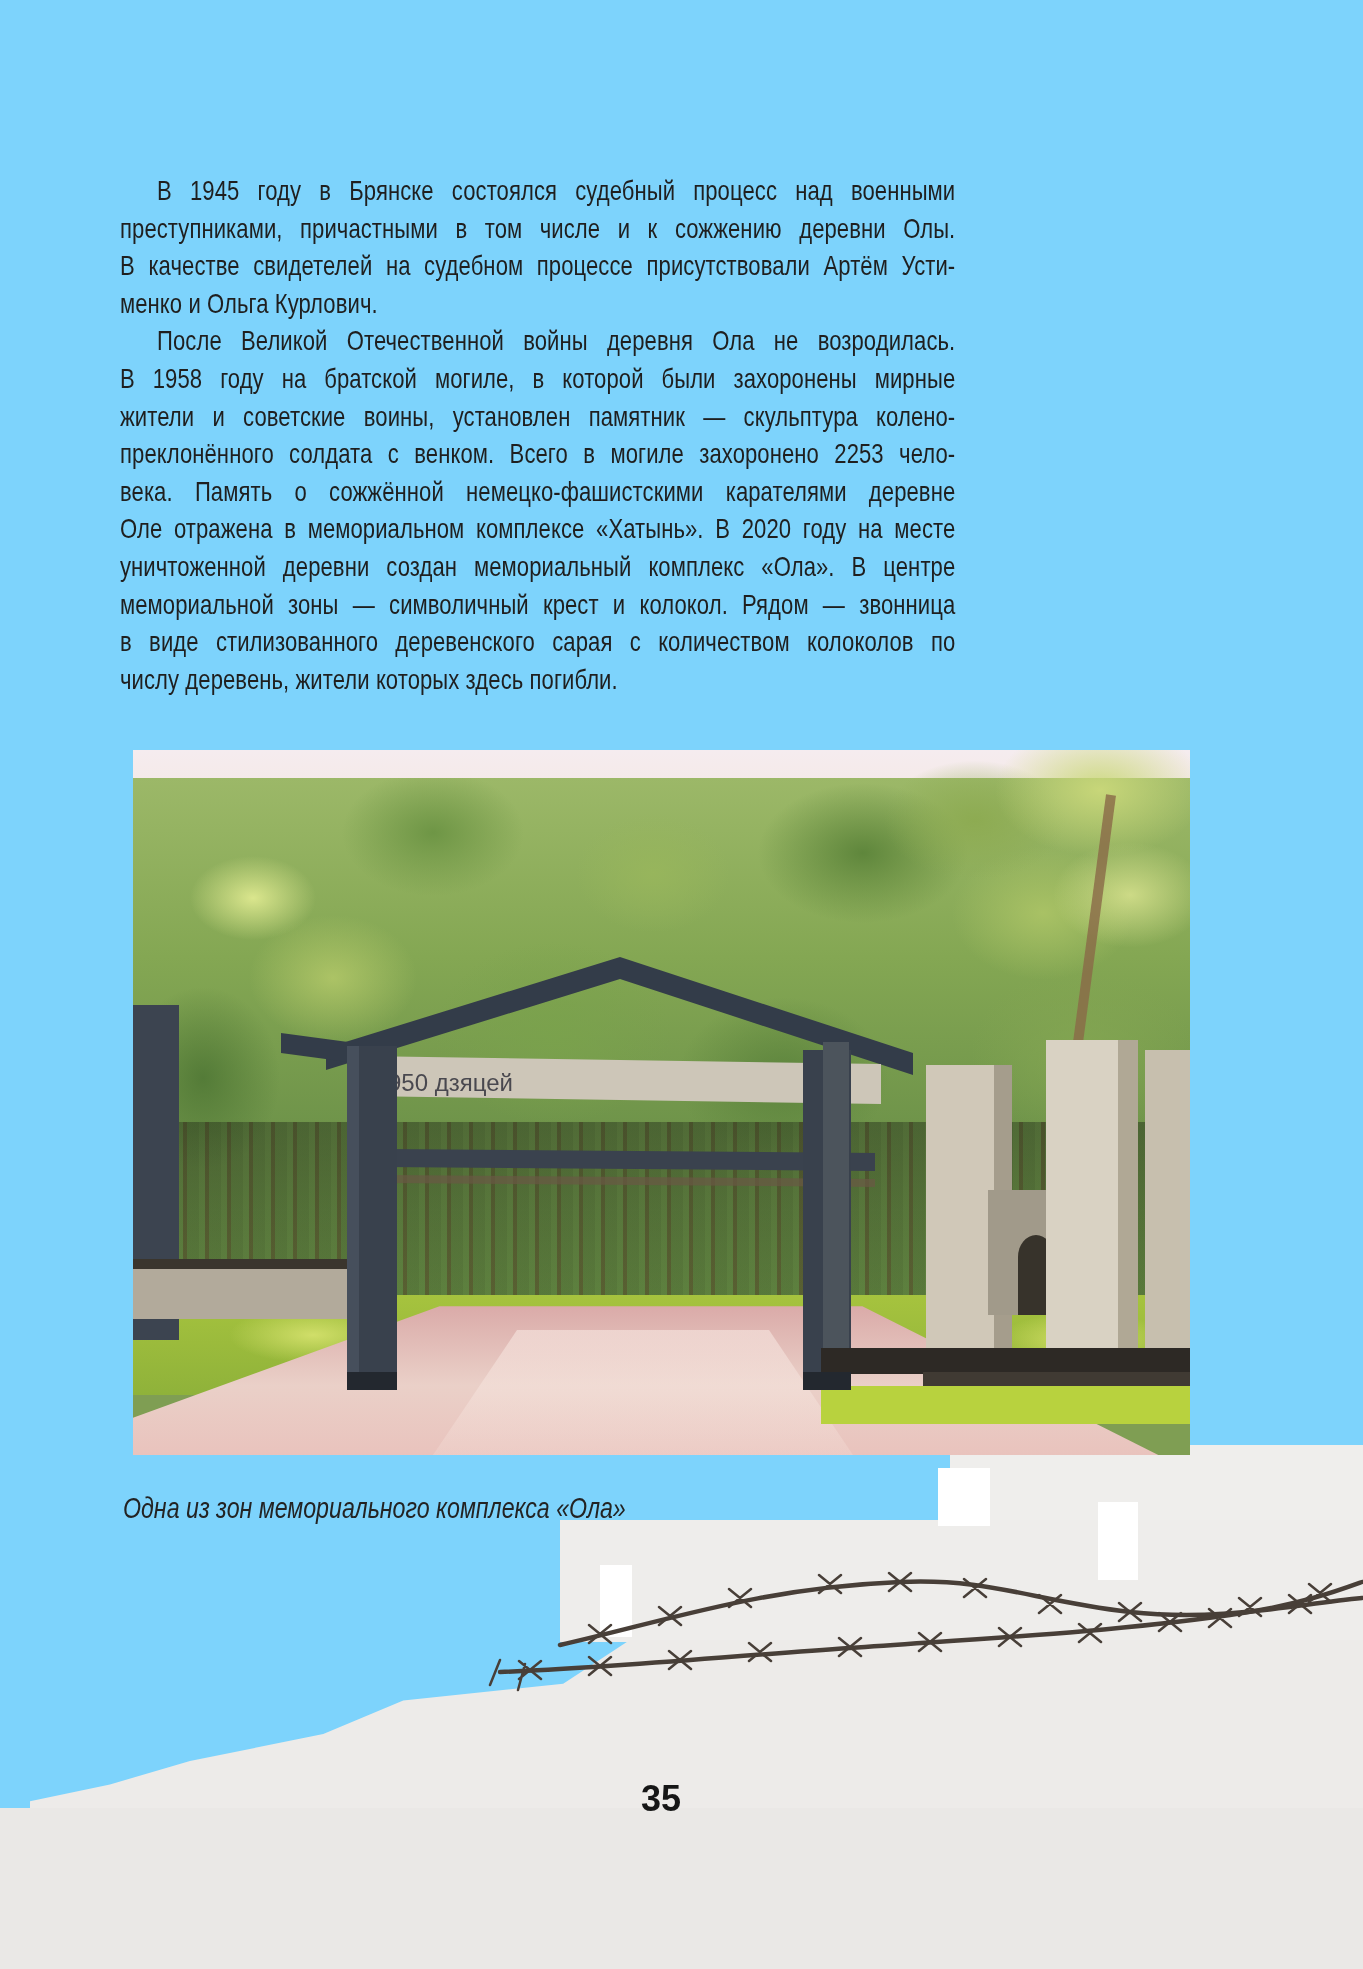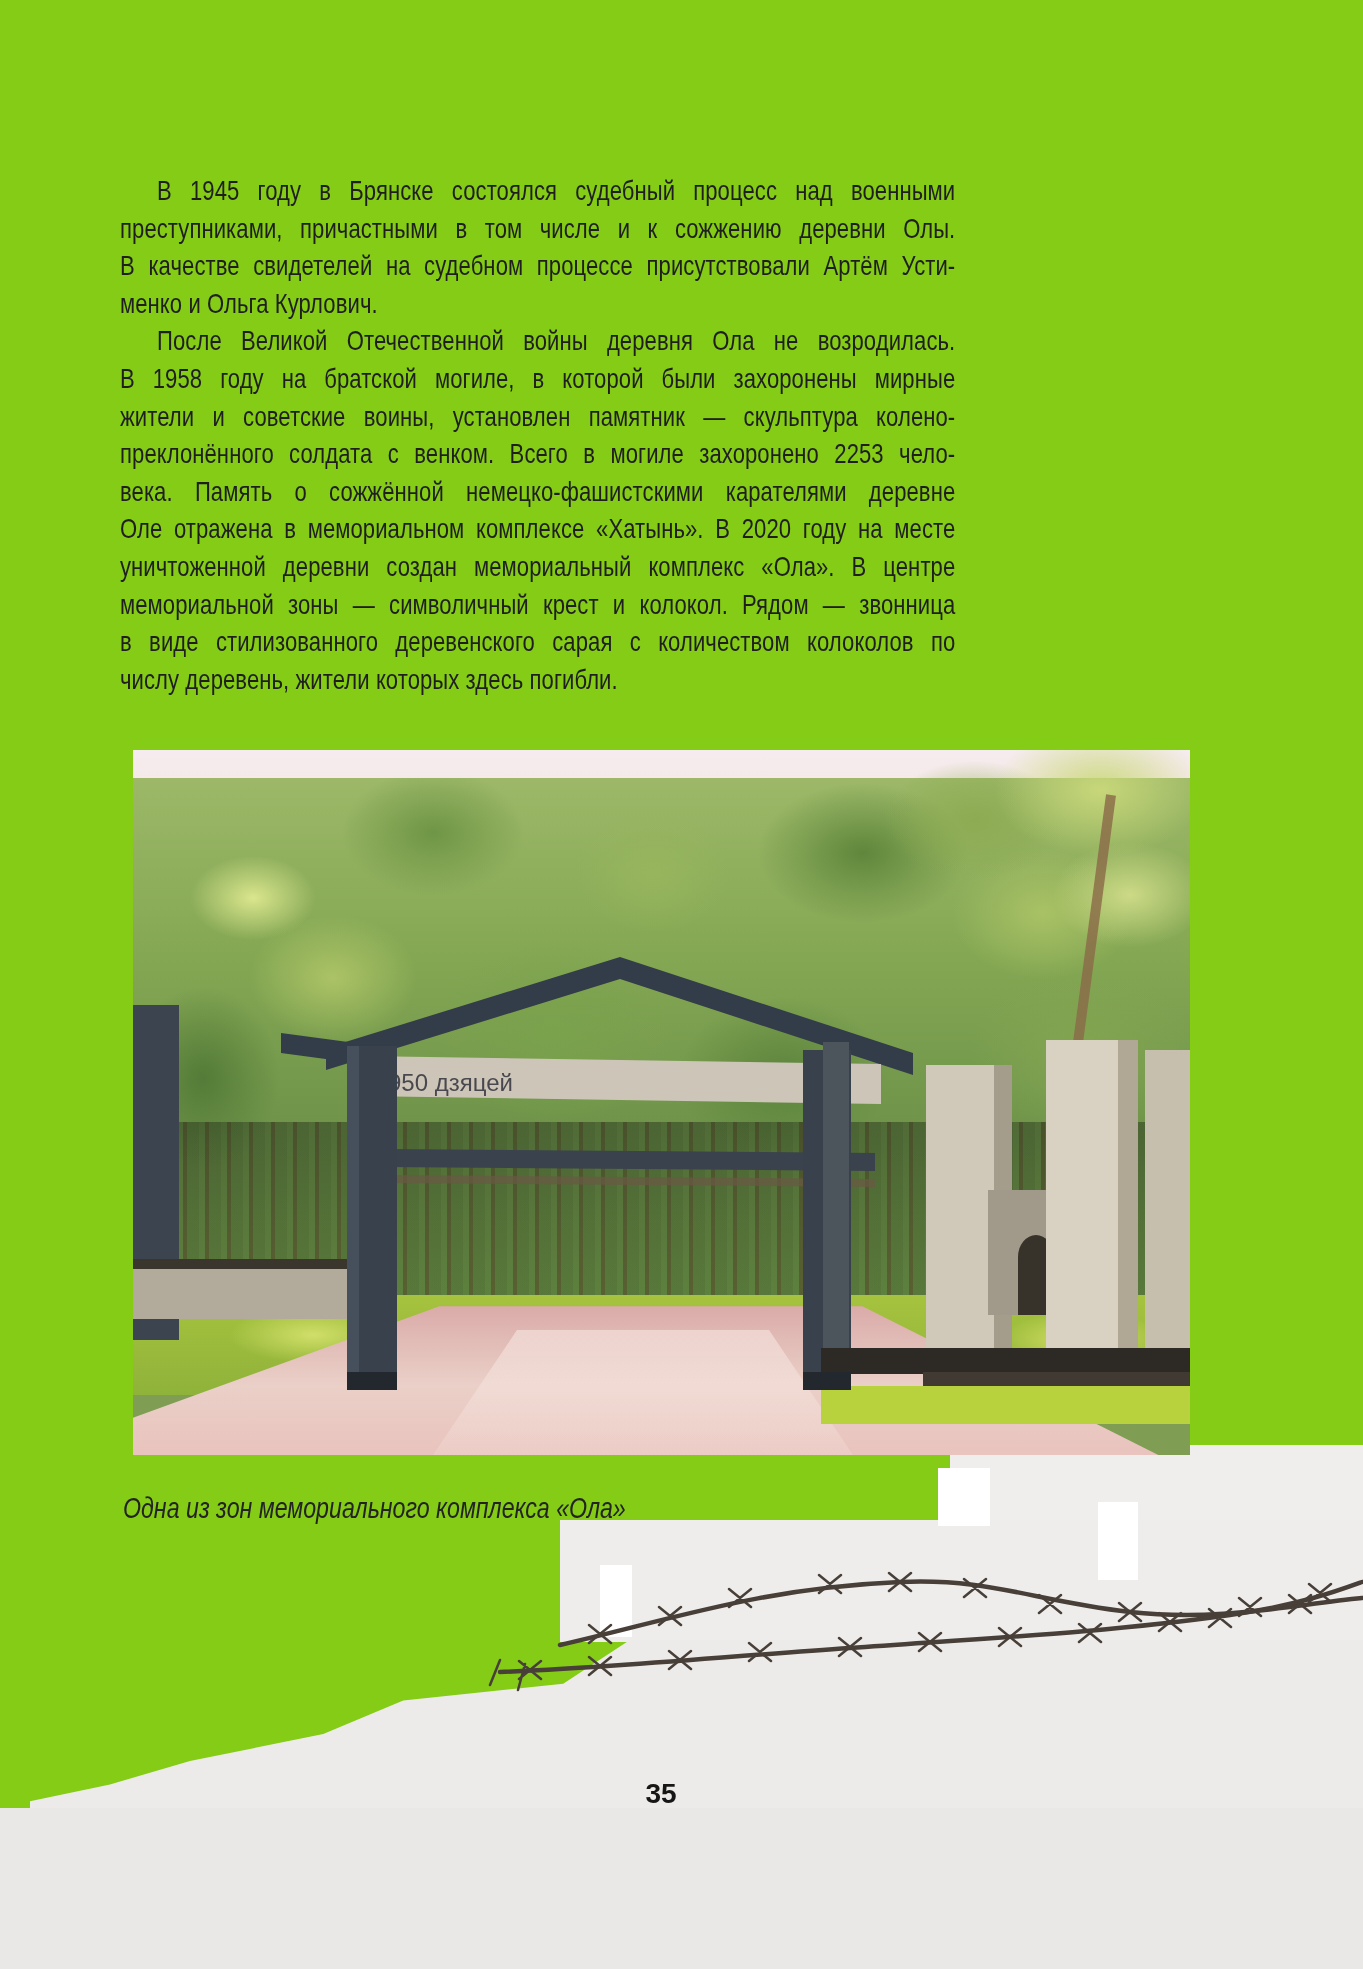--- a/index.html
+++ b/index.html
@@ -1,18 +1,18 @@
 <!DOCTYPE html>
 <html><head>
 <meta charset="utf-8">
 <style>
   html,body{margin:0;padding:0;background:#ffffff;}
   #page{
     position:relative;width:1363px;height:1969px;overflow:hidden;
-    background:#84cc16;font-family:"Liberation Sans",sans-serif;color:#1f1f1f;
+    background:#7dd3fc;font-family:"Liberation Sans",sans-serif;color:#1f1f1f;
   }
   
   .wm{position:absolute;z-index:1;}
   .wm-bottom{left:0;top:1808px;width:1363px;height:161px;background:#eae8e6;}
   .wm-mid{left:30px;top:1640px;width:1333px;height:168px;background:#edebe9;
     clip-path:polygon(0% 96%,6% 86%,12% 72%,22% 56%,28% 36%,40% 26%,45% 0%,100% 0%,100% 100%,0% 100%);}
   .wm-upper{left:560px;top:1520px;width:803px;height:122px;background:#eeedeb;}
   .wm-top-right{left:950px;top:1445px;width:413px;height:77px;background:#efeeec;}
   .wm-win{position:absolute;background:#ffffff;z-index:1;}
   
@@ -64,21 +64,21 @@
       radial-gradient(130px 85px at 175px 70px,rgba(140,170,80,.9),transparent 70%),
       radial-gradient(110px 75px at 330px 145px,rgba(216,226,142,.85),transparent 70%);}
   #gate-svg{position:absolute;left:0;top:0;z-index:5;}
   
   #caption{position:absolute;left:123px;top:1492px;z-index:4;font-style:italic;font-size:29px;
     transform:scaleX(0.8);transform-origin:0 0;white-space:nowrap;color:#232323;}
   
   #wire{position:absolute;left:430px;top:1560px;z-index:5;}
   
   #page-number{position:absolute;left:661px;top:1778px;transform:translateX(-50%);
-    font-size:28px;font-weight:bold;z-index:6;color:#161616;}
+    font-size:36px;font-weight:bold;z-index:6;color:#161616;}
 </style>
 </head>
 <body>
 
 <div id="page">
 
   <div class="wm wm-top-right"></div>
   <div class="wm wm-upper"></div>
   <div class="wm wm-mid"></div>
   <div class="wm wm-bottom"></div>

